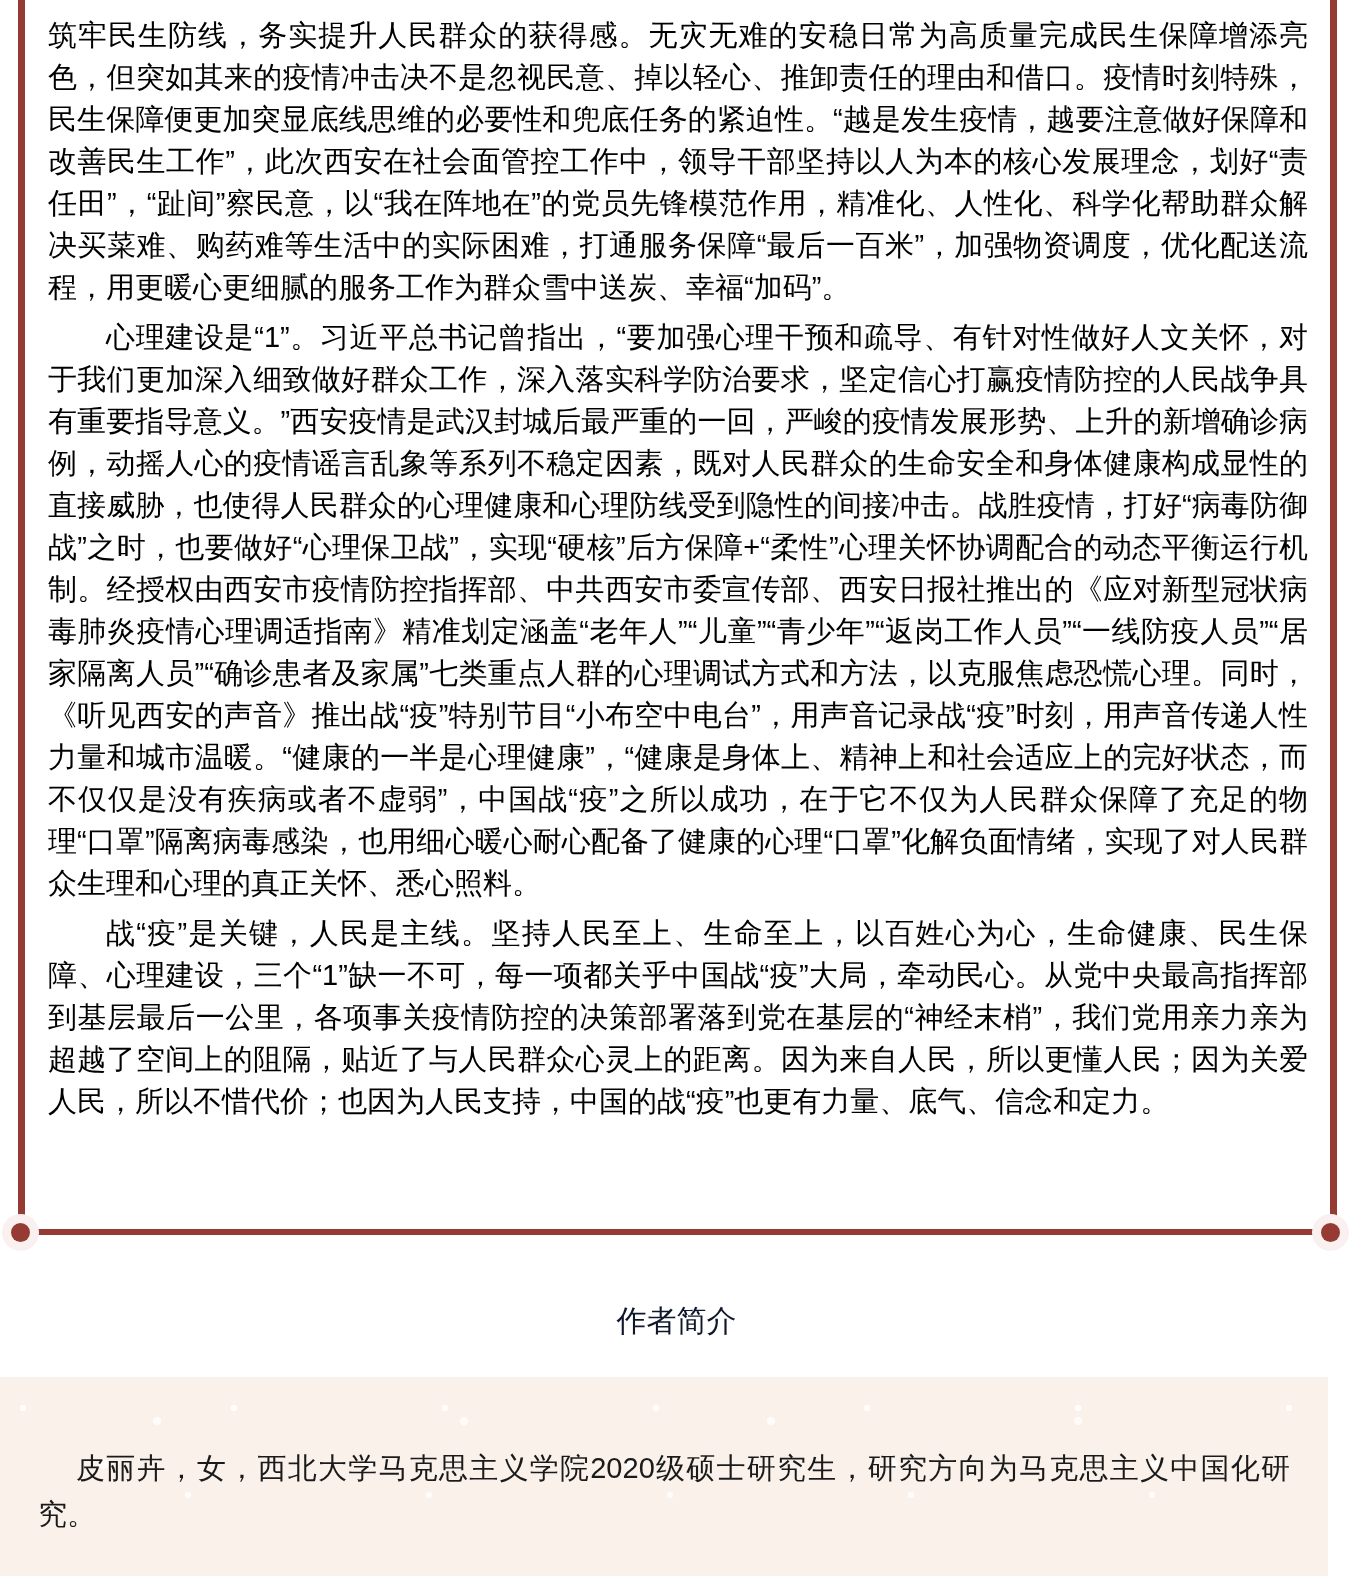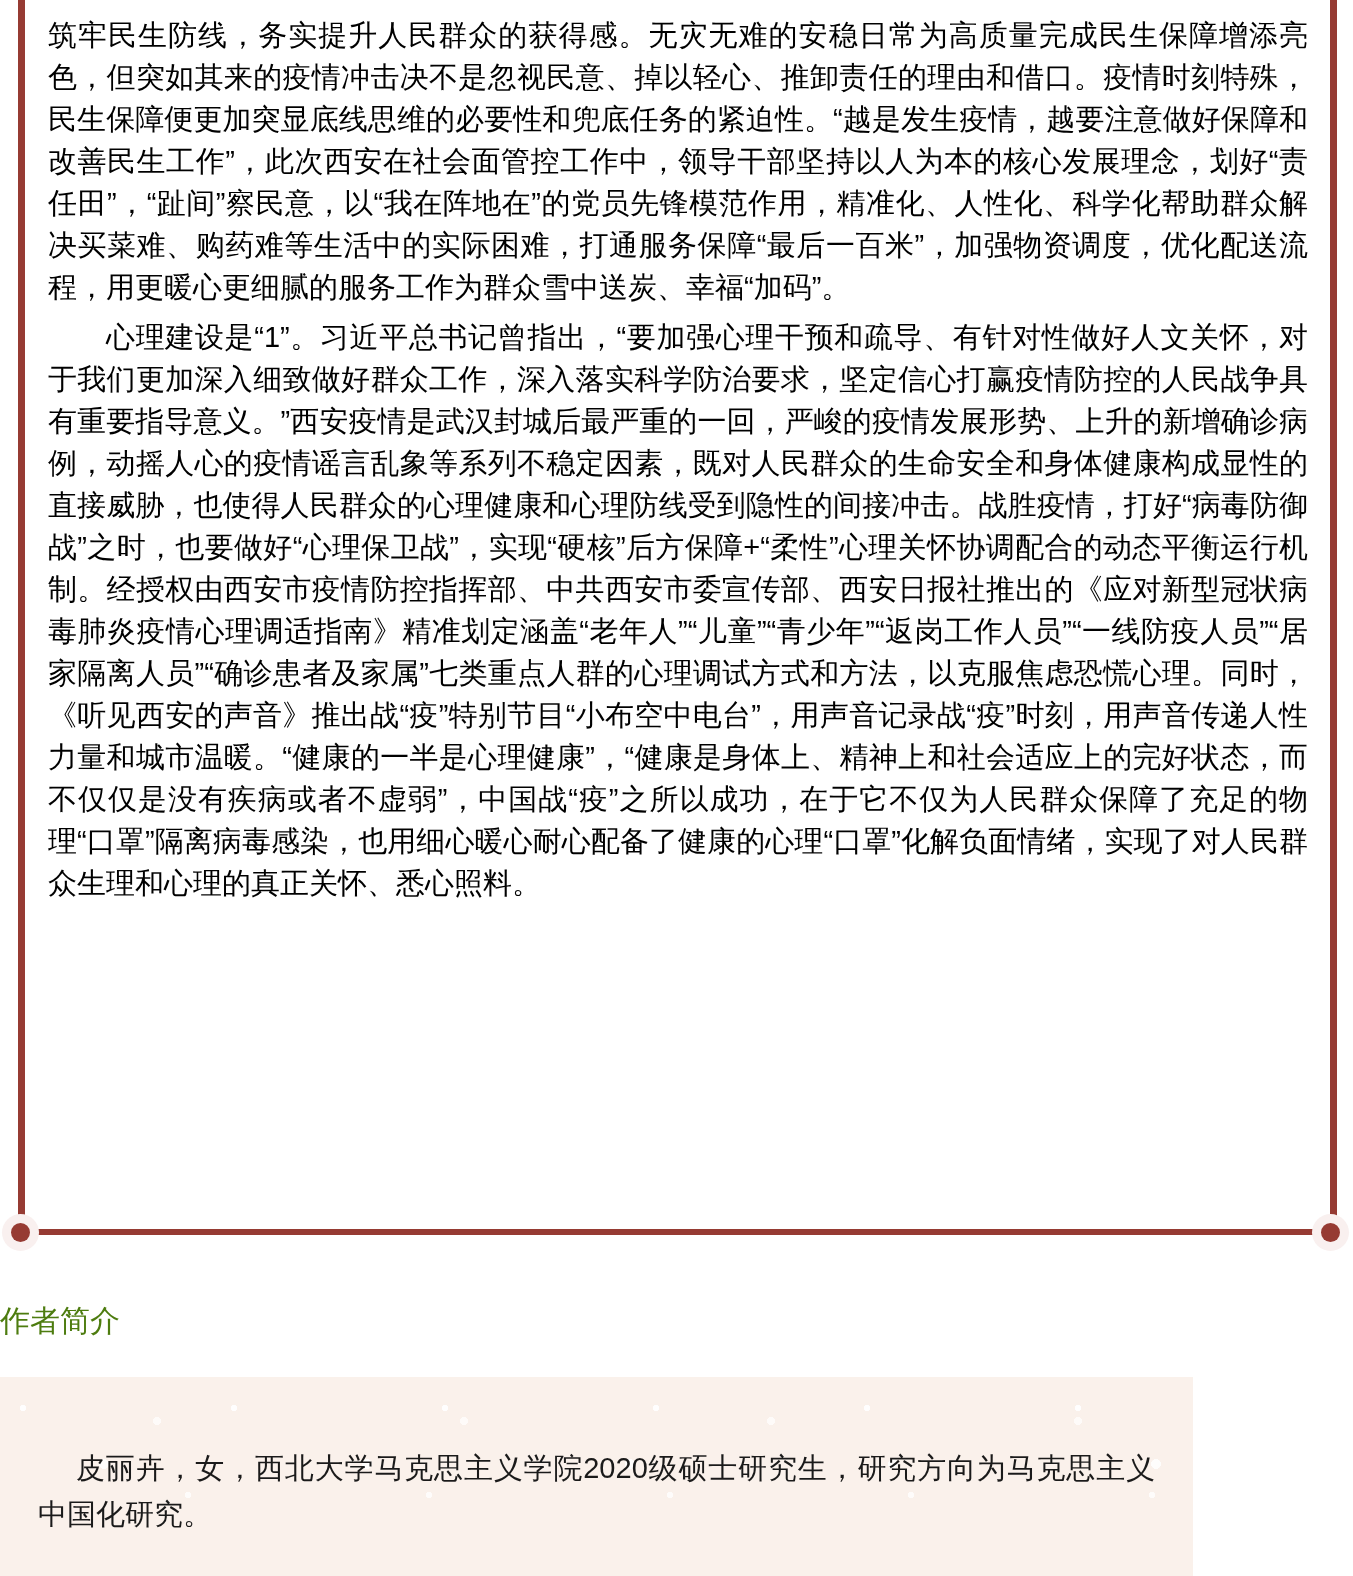--- a/index.html
+++ b/index.html
@@ -66,32 +66,32 @@
     border-radius: 50%;
     background: #963B33;
   }
 
   
   .author-heading {
     position: absolute;
     top: 1300px;
     left: 0;
     width: 100%;
-    text-align: left;
-    color: #4d7c0f;
+    text-align: center;
+    color: #0f172a;
     font-size: 30px;
     line-height: 42px;
   }
 
   
   .author-card {
     position: absolute;
     top: 1377px;
     left: 0;
-    width: 1193px;
+    width: 1328px;
     height: 199px;
     background-color: #FAF1EB;
     background-image:
       radial-gradient(circle 3px at 23px 31px,  rgba(255,255,255,0.95) 97%, rgba(255,255,255,0)),
       radial-gradient(circle 5px at 104px 87px, rgba(255,255,255,0.85) 97%, rgba(255,255,255,0)),
       radial-gradient(circle 2px at 61px 132px, rgba(255,255,255,0.9) 97%, rgba(255,255,255,0)),
       radial-gradient(circle 4px at 157px 44px, rgba(255,255,255,0.7) 97%, rgba(255,255,255,0)),
       radial-gradient(circle 2px at 131px 166px, rgba(255,255,255,0.9) 97%, rgba(255,255,255,0)),
       radial-gradient(circle 3px at 188px 118px, rgba(255,255,255,0.8) 97%, rgba(255,255,255,0));
     background-size: 211px 193px, 263px 173px, 151px 127px, 307px 219px, 173px 149px, 241px 201px;
@@ -110,20 +110,21 @@
 </style>
 </head>
 <body>
 
 <div class="side-border left"></div>
 <div class="side-border right"></div>
 
 <div class="article-body">
   <p>筑牢民生防线，务实提升人民群众的获得感。无灾无难的安稳日常为高质量完成民生保障增添亮色，但突如其来的疫情冲击决不是忽视民意、掉以轻心、推卸责任的理由和借口。疫情时刻特殊，民生保障便更加突显底线思维的必要性和兜底任务的紧迫性。“越是发生疫情，越要注意做好保障和改善民生工作”，此次西安在社会面管控工作中，领导干部坚持以人为本的核心发展理念，划好“责任田”，“趾间”察民意，以“我在阵地在”的党员先锋模范作用，精准化、人性化、科学化帮助群众解决买菜难、购药难等生活中的实际困难，打通服务保障“最后一百米”，加强物资调度，优化配送流程，用更暖心更细腻的服务工作为群众雪中送炭、幸福“加码”。</p>
   <p class="indent">心理建设是“1”。习近平总书记曾指出，“要加强心理干预和疏导、有针对性做好人文关怀，对于我们更加深入细致做好群众工作，深入落实科学防治要求，坚定信心打赢疫情防控的人民战争具有重要指导意义。”西安疫情是武汉封城后最严重的一回，严峻的疫情发展形势、上升的新增确诊病例，动摇人心的疫情谣言乱象等系列不稳定因素，既对人民群众的生命安全和身体健康构成显性的直接威胁，也使得人民群众的心理健康和心理防线受到隐性的间接冲击。战胜疫情，打好“病毒防御战”之时，也要做好“心理保卫战”，实现“硬核”后方保障+“柔性”心理关怀协调配合的动态平衡运行机制。经授权由西安市疫情防控指挥部、中共西安市委宣传部、西安日报社推出的《应对新型冠状病毒肺炎疫情心理调适指南》精准划定涵盖“老年人”“儿童”“青少年”“返岗工作人员”“一线防疫人员”“居家隔离人员”“确诊患者及家属”七类重点人群的心理调试方式和方法，以克服焦虑恐慌心理。同时，《听见西安的声音》推出战“疫”特别节目“小布空中电台”，用声音记录战“疫”时刻，用声音传递人性力量和城市温暖。“健康的一半是心理健康”，“健康是身体上、精神上和社会适应上的完好状态，而不仅仅是没有疾病或者不虚弱”，中国战“疫”之所以成功，在于它不仅为人民群众保障了充足的物理“口罩”隔离病毒感染，也用细心暖心耐心配备了健康的心理“口罩”化解负面情绪，实现了对人民群众生理和心理的真正关怀、悉心照料。</p>
+  <p class="indent">战“疫”是关键，人民是主线。坚持人民至上、生命至上，以百姓心为心，生命健康、民生保障、心理建设，三个“1”缺一不可，每一项都关乎中国战“疫”大局，牵动民心。从党中央最高指挥部到基层最后一公里，各项事关疫情防控的决策部署落到党在基层的“神经末梢”，我们党用亲力亲为超越了空间上的阻隔，贴近了与人民群众心灵上的距离。因为来自人民，所以更懂人民；因为关爱人民，所以不惜代价；也因为人民支持，中国的战“疫”也更有力量、底气、信念和定力。</p>
 </div>
 
 <div class="divider-line"></div>
 <div class="dot-halo left">
   <div class="divider-dot"></div>
 </div>
 <div class="dot-halo right">
   <div class="divider-dot"></div>
 </div>
 

